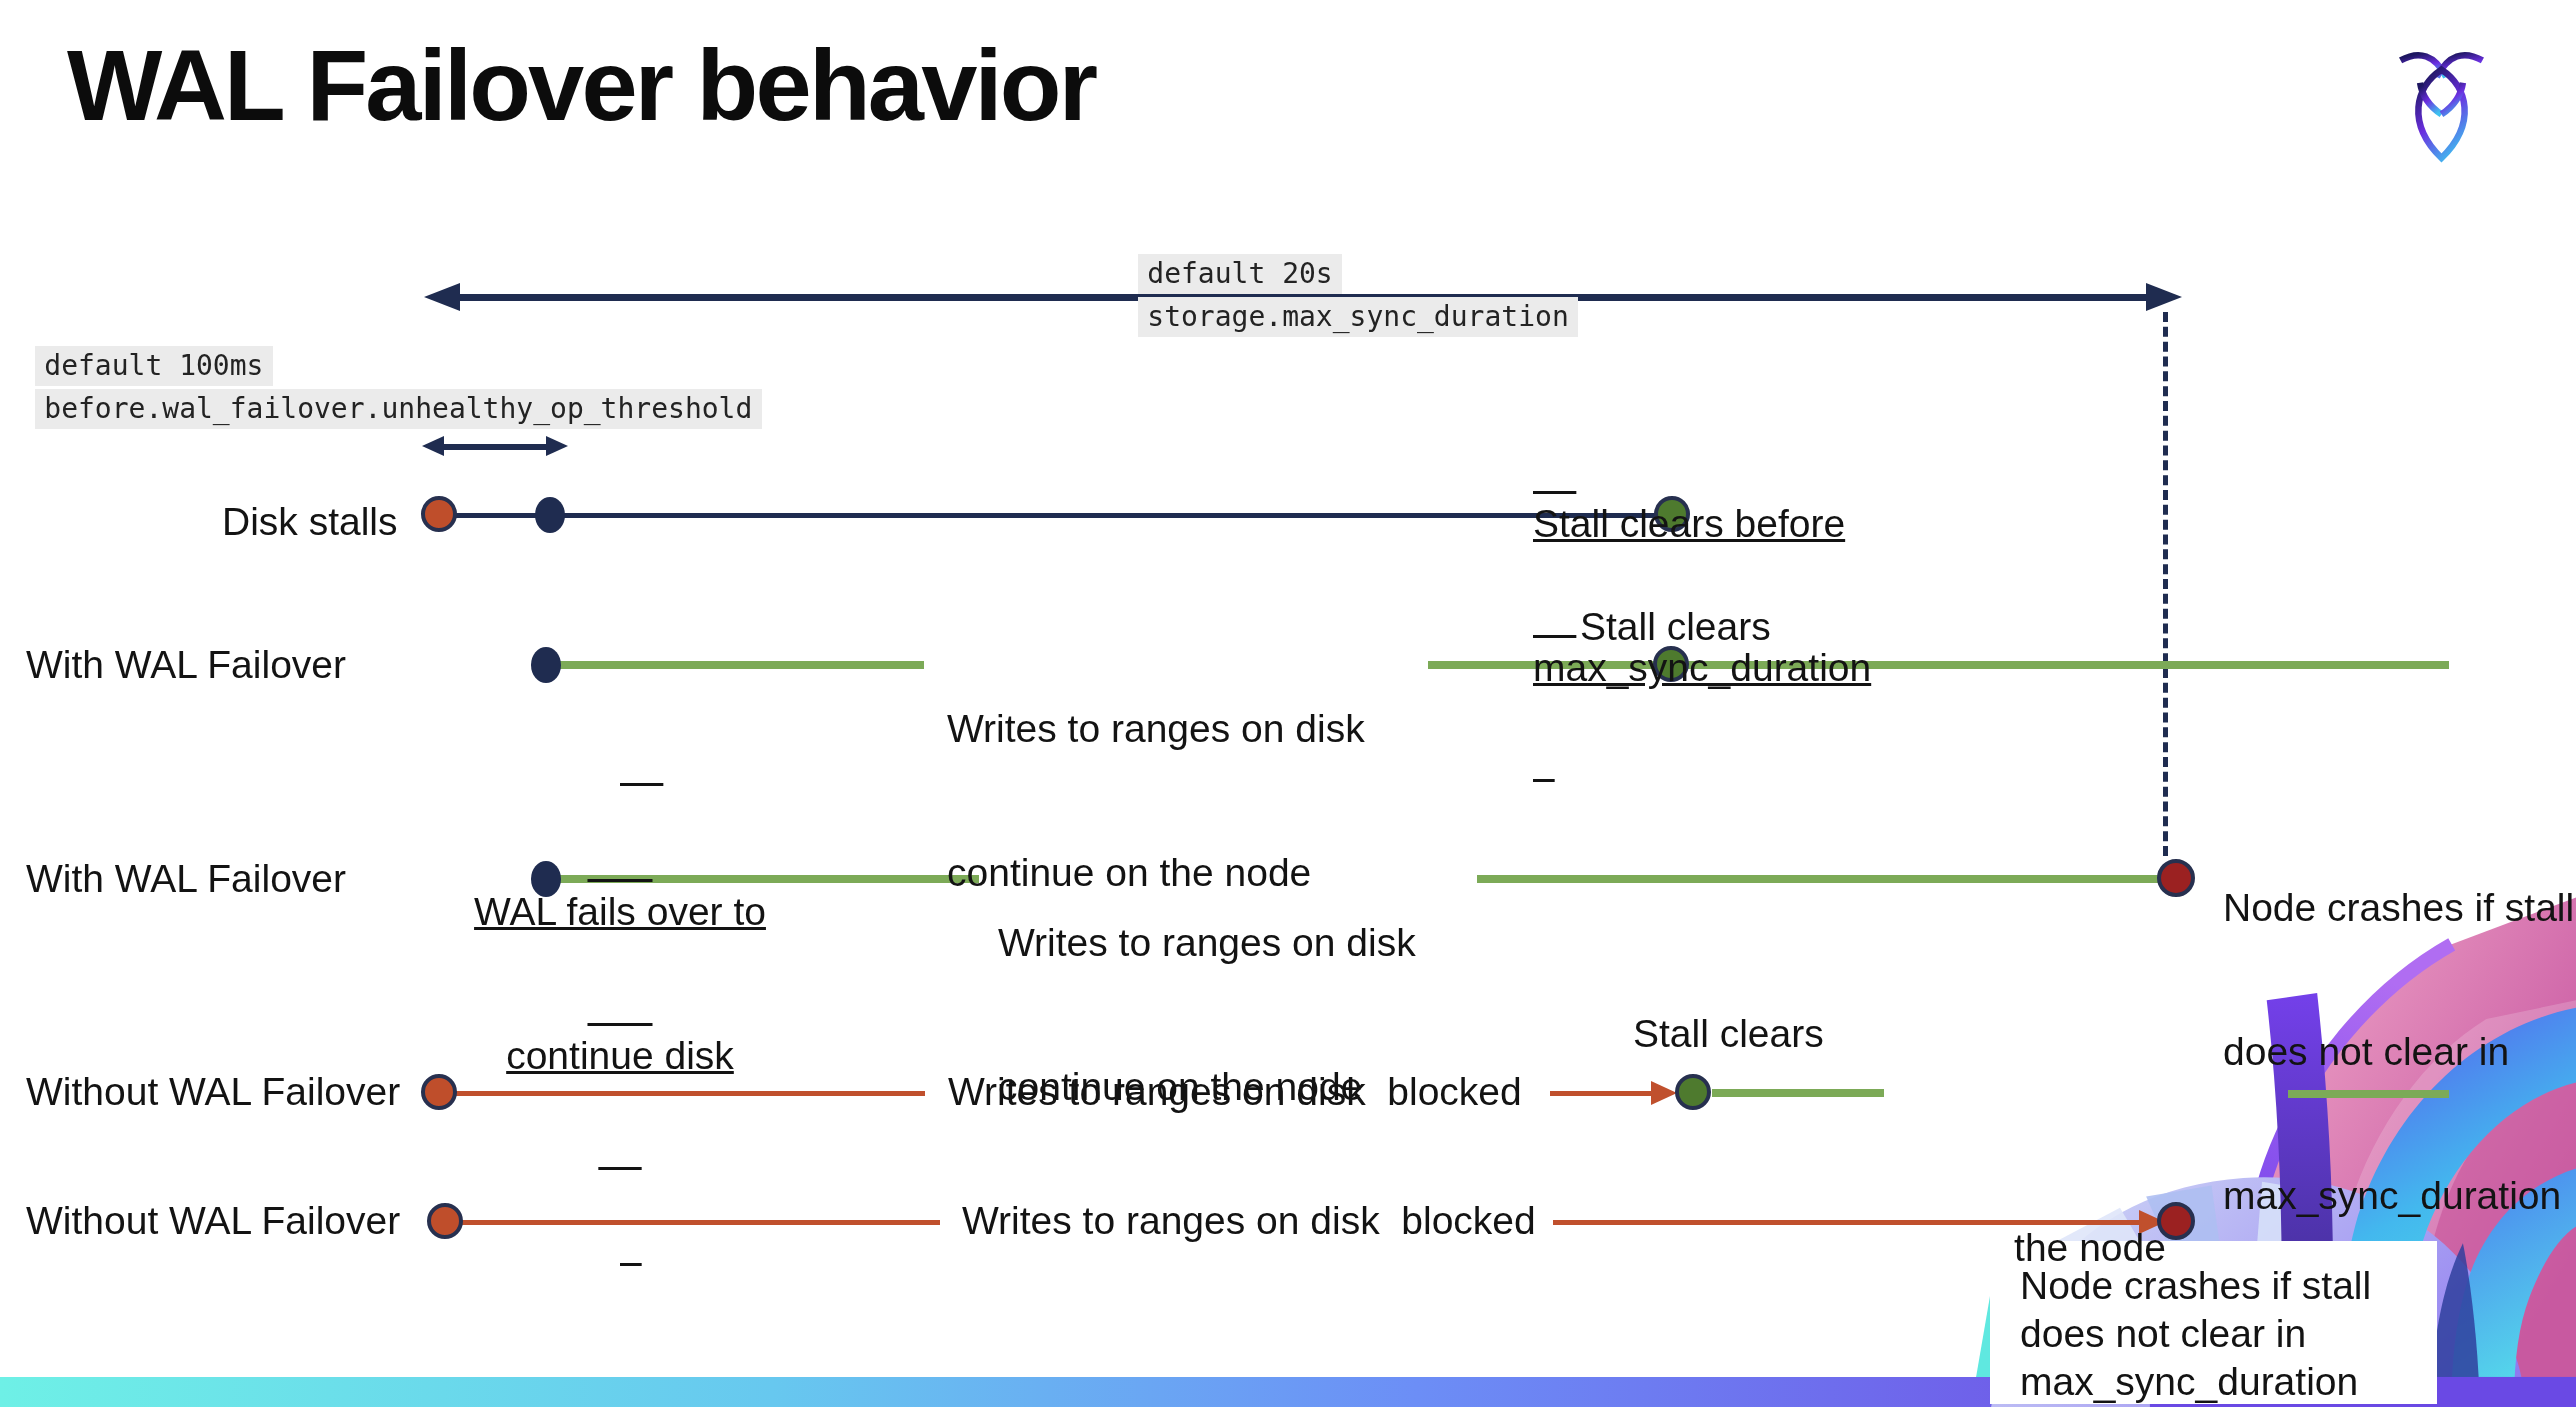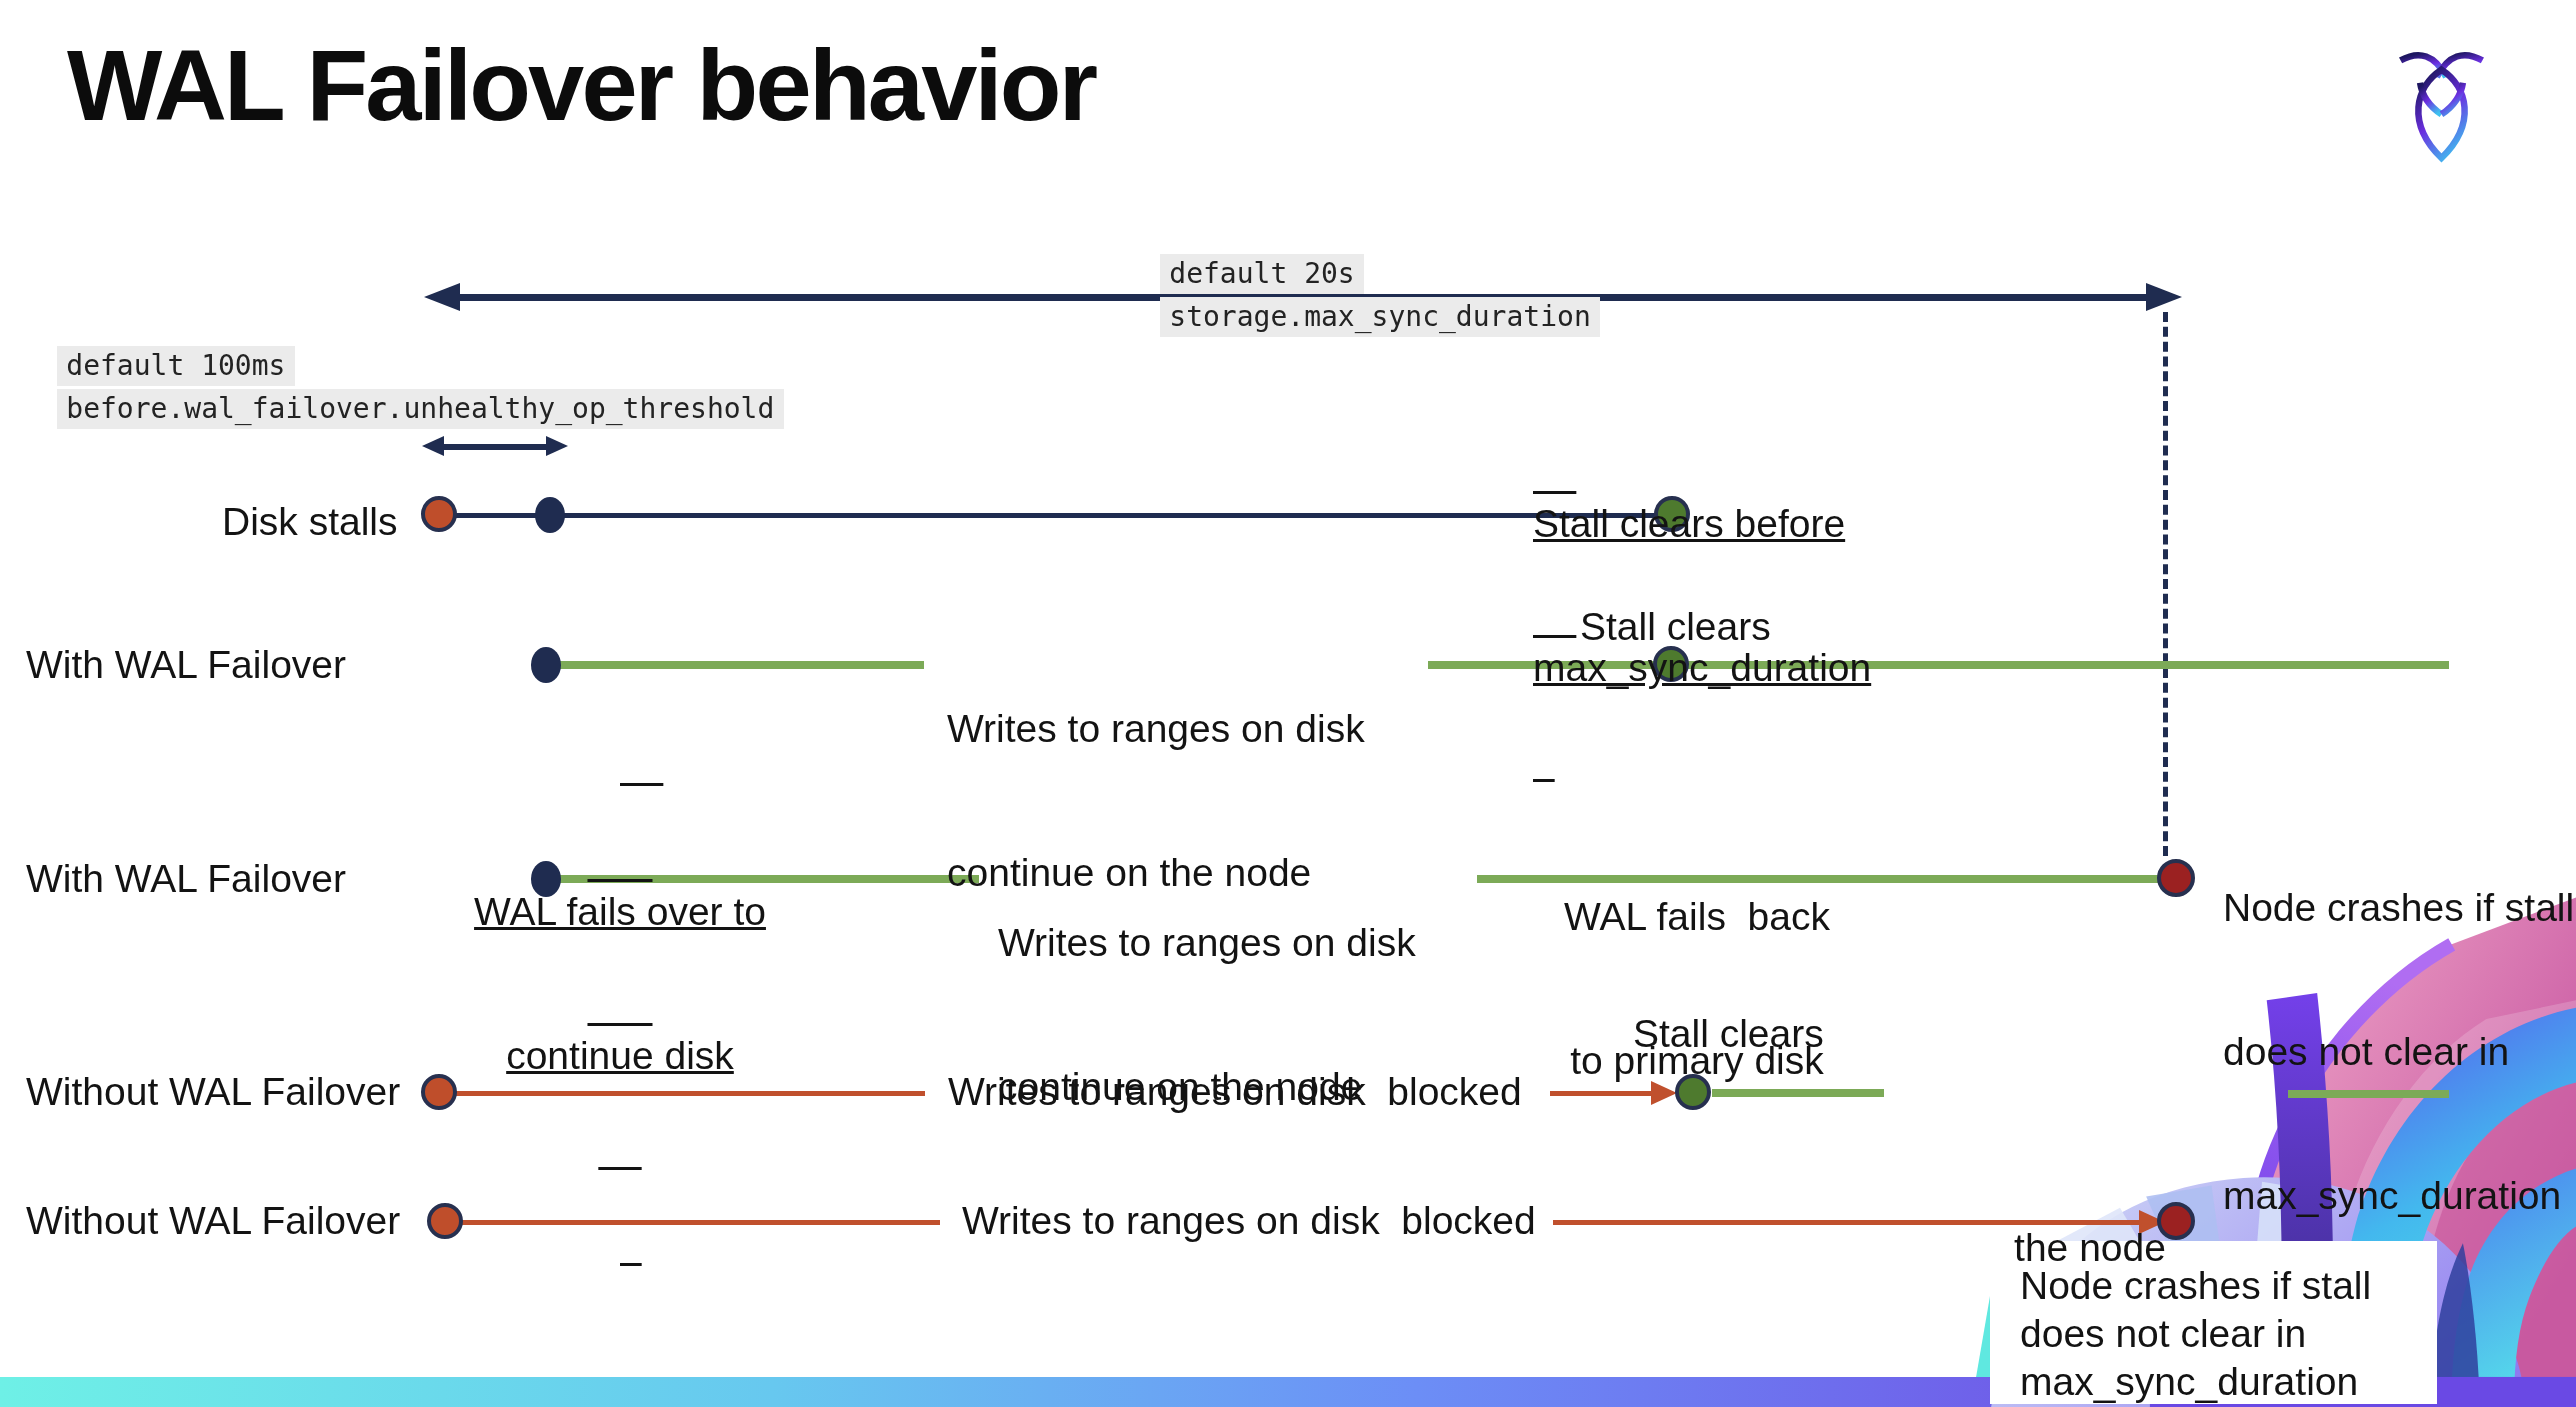--- a/index.html
+++ b/index.html
@@ -14,21 +14,21 @@
   .dot{position:absolute;border-radius:50%;box-sizing:content-box;z-index:4;}
   .dot.red{width:28px;height:28px;border:4.7px solid #27304f;background:#bf4e2b;}
   .dot.darkred{width:30px;height:30px;border:4.7px solid #27304f;background:#9b2121;}
   .dot.green{width:28px;height:28px;border:4.7px solid #27304f;background:#4e7a2e;}
   .dot.navyell{width:30px;height:36px;background:#1f2c50;border:none;}
   .arr{position:absolute;width:0;height:0;border-style:solid;z-index:3;}
   .dash-v{position:absolute;width:0;border-left:5.6px dashed #1f2c50;z-index:2;}
   .ann{position:absolute;font-size:39px;line-height:48px;color:#131313;z-index:6;white-space:pre;}
   .ann .ln{white-space:pre;}
   .center{text-align:center;transform:translateX(-50%);}
-  .codegrp{position:absolute;z-index:5;margin-left:22px;}
+  .codegrp{position:absolute;z-index:5;}
   .code-line{display:table;background:#ebebeb;color:#232323;
              font-family:"DejaVu Sans Mono","Liberation Mono",monospace;
              font-size:28px;line-height:36px;padding:1.9px 9.3px;margin-bottom:3.7px;white-space:pre;}
   .card{position:absolute;left:1990px;top:1241px;width:447px;height:163px;background:#ffffff;z-index:5;}
   .card .ann{position:static;display:block;margin-left:30px;}
   .card-pad{padding-top:20.6px;}
   .bottombar{position:absolute;left:0;top:1377px;width:2576px;height:31px;z-index:0;
              background:linear-gradient(90deg,#6ef0e6 0%,#67c8ef 30%,#6c8ef6 55%,#6f5be8 80%,#6b46e0 100%);}
   .art{position:absolute;left:1963px;top:888px;width:613px;height:520px;z-index:1;}
   .logo{position:absolute;left:2395px;top:45px;width:93px;height:120px;z-index:6;}
@@ -144,26 +144,20 @@
     <div class="center" style="position:relative;">
       <div class="ln">WAL fails over to</div>
       <div class="ln">continue disk</div>
     </div>
   </div>
   <div class="ann" style="left:947px;top:609px;">
     <div class="ln">Writes to ranges on disk</div>
     <div class="ln">continue on the node</div>
   </div>
   <div class="ann" style="left:1580px;top:603px;">Stall clears</div>
-  <div class="ann" style="left:1697px;top:701px;">
-    <div class="center" style="position:relative;">
-      <div class="ln">WAL fails  back</div>
-      <div class="ln">to primary disk</div>
-    </div>
-  </div>
 
   <div class="ann" style="left:26px;top:855px;">With WAL Failover</div>
   <div class="line green" style="left:559px;top:875px;width:420px;height:8.4px;"></div>
   <div class="line green" style="left:1477px;top:875px;width:689px;height:8.4px;"></div>
   <div class="dot navyell" style="left:531px;top:861px;"></div>
   <div class="dot darkred" style="left:2157px;top:859px;"></div>
   <div class="ann" style="left:998px;top:823px;">
     <div class="ln">Writes to ranges on disk</div>
     <div class="ln">continue on the node</div>
   </div>

